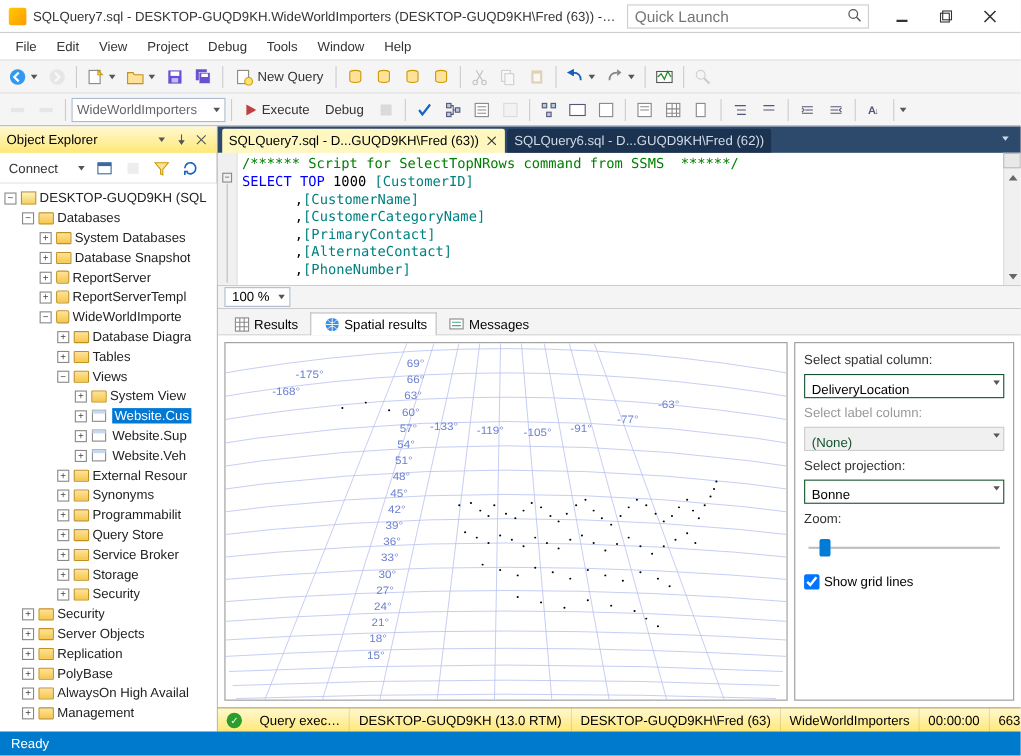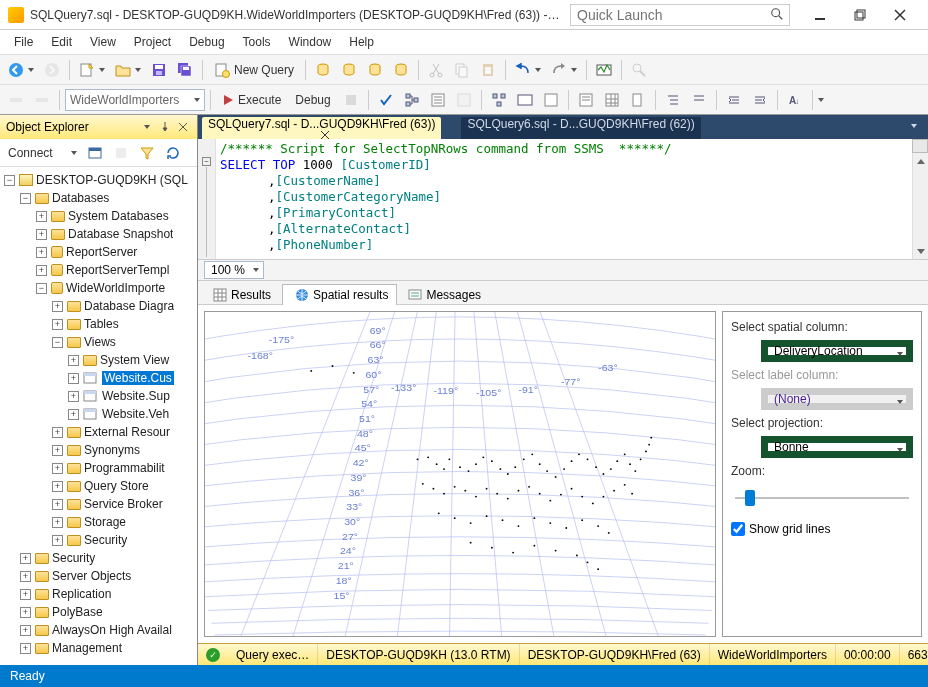--- a/index.html
+++ b/index.html
@@ -48,21 +48,21 @@
     .db-icon { background: linear-gradient(#ffe29a,#f5c84a); border:1px solid #c09020; border-radius:2px; height:12px; width:12px; }
     .server-icon { background: linear-gradient(#fff4c0,#f0d060); border:1px solid #c09020; height:12px; width:14px; }
     .tree-label { font-size:12px; color:#222; overflow:hidden; }
     .tree-label.selected { background: #0078d4; color:#fff; padding: 0 2px; }
     
     
     .editor-region { flex:1; display:flex; flex-direction:column; background:#eef0f4; min-width:0; }
     
     
     .doc-tabs { height:24px; background:#2d4a6d; display:flex; align-items:flex-end; padding: 0 4px; position:relative; }
-    .doc-tab { height:22px; display:flex; align-items:center; padding: 0 6px; font-size:12px; background:#1b3350; color:#d0dae8; border-radius: 2px 2px 0 0; margin-right:20px; max-width:260px;flex-direction:column; }
+    .doc-tab { height:22px; display:flex; align-items:center; padding: 0 6px; font-size:12px; background:#1b3350; color:#d0dae8; border-radius: 2px 2px 0 0; margin-right:2px; max-width:260px; }
     .doc-tab.active { background:#fff7c0; color:#000; }
     .doc-tab .close { margin-left:6px; width:12px; height:12px; display:flex; align-items:center; justify-content:center; }
     .doc-tab.active .close svg line { stroke:#333; }
     .tabs-right { position:absolute; right:6px; top:3px; display:flex; gap:4px; }
     .tabs-right .tbtn { width:16px; height:16px; color:#d0dae8; display:flex; align-items:center; justify-content:center;}
     
     
     .sql-area { background:#fff; position:relative; height:120px; display:flex; }
     .margin-strip { width:18px; background:#f0f0f0; border-right:1px solid #e0e0e0; }
     .sql-text { flex:1; padding: 2px 4px; font-family: Consolas, monospace; font-size:12.5px; line-height:16px; white-space:pre; position:relative; }
@@ -88,22 +88,22 @@
     
     
     .spatial-body { flex:1; display:flex; background:#fff; min-height:0; padding:6px; gap:6px; }
     .map-pane { flex:1; border:1px solid #999; position:relative; overflow:hidden; background:#fff; }
     .map-svg { position:absolute; inset:0; width:100%; height:100%; }
     .map-label { font-family: "Segoe UI", sans-serif; font-size:10px; fill:#6a7fd0; }
     
     .ctrl-pane { width:200px; border:1px solid #999; padding:8px 8px; display:flex; flex-direction:column; gap:6px; }
     .ctrl-pane label { font-size:12px; color:#333; }
     .ctrl-pane label.disabled { color:#999; }
-    .ctrl-select { height:22px; border:7px solid #14532d; background:#fff; padding: 0 18px 0 6px; font-size:12px; position:relative; display:flex; align-items:center;margin-left:30px;}
-    .ctrl-select.disabled { background:#f0f0f0; color:#4c1d95; border-color:#ccc;}
+    .ctrl-select { height:22px; border:1px solid #14532d; background:#fff; padding: 0 18px 0 6px; font-size:12px; position:relative; display:flex; align-items:flex-end;}
+    .ctrl-select.disabled { background:#f0f0f0; color:#14532d; border-color:#ccc;}
     .ctrl-select .dd { position:absolute; right:3px; top:5px; }
     .zoom-slider { height:20px; position:relative; margin: 4px 0 8px; }
     .zoom-slider .track { position:absolute; left:4px; right:4px; top:9px; height:2px; background:#c0c0c0; }
     .zoom-slider .thumb { position:absolute; left:14px; top:2px; width:10px; height:16px; background:#007bd6; border-radius:2px; }
     .chk-row { display:flex; align-items:center; gap:4px; }
     .chk-row input { width:14px; height:14px; }
     
     
     .query-status { height:22px; background: linear-gradient(#fff8d0, #ffe878); border-top:1px solid #c0a030; display:flex; align-items:center; font-size:12px; }
     .query-status .cell { padding: 0 8px; border-right:1px solid rgba(0,0,0,0.1); white-space:nowrap; height:100%; display:flex; align-items:center; gap:16px;}

